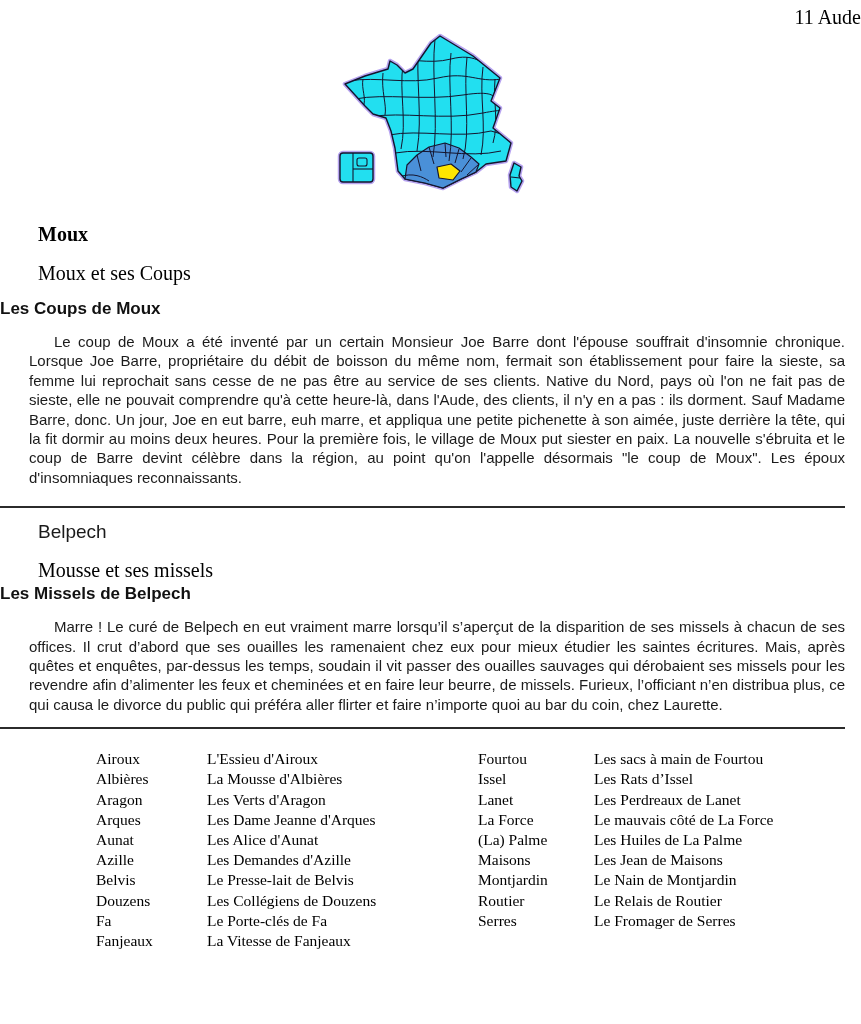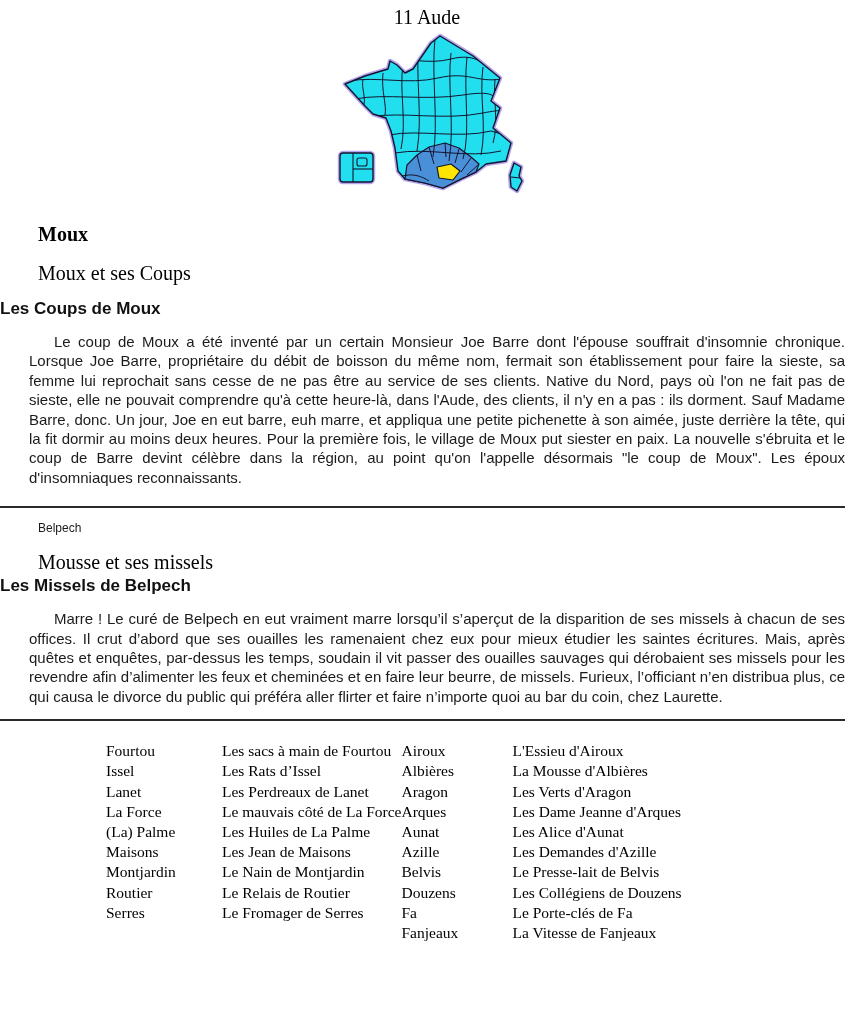--- a/index.html
+++ b/index.html
@@ -1,28 +1,28 @@
 <!DOCTYPE html>
 <html><head>
 <meta charset="utf-8">
 <style>
   html,body{margin:0;padding:0;background:#ffffff;}
   body{width:861px;height:1024px;position:relative;color:#111;
        font-family:"Liberation Sans",sans-serif;-webkit-font-smoothing:antialiased;}
   .page{width:861px;height:1024px;overflow:hidden;background:#fff;}
 
   .doc-title{font-family:"Liberation Serif",serif;font-weight:400;font-size:20px;
-             text-align:center;margin:6px 7px 0 0;color:#000;}
+             text-align:right;margin:6px 0 0 0;color:#000;}
   .map-wrap{width:220px;height:170px;margin:2px 0 0 333px;}
 
   .h-serif{font-family:"Liberation Serif",serif;font-weight:700;font-size:20px;
            margin:22px 0 16px 38px;color:#000;}
   .sub-serif{font-family:"Liberation Serif",serif;font-weight:400;font-size:20px;
              margin:16px 0 0 38px;color:#000;}
-  .h-sans{font-family:"Liberation Sans",sans-serif;font-weight:400;font-size:12px;
+  .h-sans{font-family:"Liberation Sans",sans-serif;font-weight:400;font-size:19px;
           margin:13px 0 0 38px;color:#1a1a1a;}
   .center-bold{font-family:"Liberation Sans",sans-serif;font-weight:700;font-size:17px;
                text-align:left;margin:14px 0 0 0;color:#111;}
   .center-bold.tight{margin-top:2px;}
   .body-par{font-size:15px;line-height:19.4px;text-align:justify;
             margin:13px 16px 0 29px;text-indent:25px;color:#1b1b1b;}
   .divider{border:none;border-top:2px solid #2b2b2b;margin:19px 16px 0 0;}
   .divider.second{margin-top:13px;}
   .intro-line{font-size:15.5px;margin:16px 0 0 38px;color:#1a1a1a;}
 
@@ -107,40 +107,20 @@
 
   <h2 class="h-sans">Belpech</h2>
   <div class="sub-serif">Mousse et ses missels</div>
   <div class="center-bold tight">Les Missels de Belpech</div>
   <p class="body-par">Marre ! Le curé de Belpech en eut vraiment marre lorsqu’il s’aperçut de la disparition de ses missels à chacun de ses offices. Il crut d’abord que ses ouailles les ramenaient chez eux pour mieux étudier les saintes écritures. Mais, après quêtes et enquêtes, par-dessus les temps, soudain il vit passer des ouailles sauvages qui dérobaient ses missels pour les revendre afin d’alimenter les feux et cheminées et en faire leur beurre, de missels. Furieux, l’officiant n’en distribua plus, ce qui causa le divorce du public qui préféra aller flirter et faire n’importe quoi au bar du coin, chez Laurette.</p>
 
   <hr class="divider second">
 
 
   <div class="spec-table">
-    <div class="spec-col right">
-      <span class="spec-cell">Fourtou</span>
-      <span class="spec-cell">Les sacs à main de Fourtou</span>
-      <span class="spec-cell">Issel</span>
-      <span class="spec-cell">Les Rats d’Issel</span>
-      <span class="spec-cell">Lanet</span>
-      <span class="spec-cell">Les Perdreaux de Lanet</span>
-      <span class="spec-cell">La Force</span>
-      <span class="spec-cell">Le mauvais côté de La Force</span>
-      <span class="spec-cell">(La) Palme</span>
-      <span class="spec-cell">Les Huiles de La Palme</span>
-      <span class="spec-cell">Maisons</span>
-      <span class="spec-cell">Les Jean de Maisons</span>
-      <span class="spec-cell">Montjardin</span>
-      <span class="spec-cell">Le Nain de Montjardin</span>
-      <span class="spec-cell">Routier</span>
-      <span class="spec-cell">Le Relais de Routier</span>
-      <span class="spec-cell">Serres</span>
-      <span class="spec-cell">Le Fromager de Serres</span>
-    </div>
     <div class="spec-col left">
       <span class="spec-cell">Airoux</span>
       <span class="spec-cell">L'Essieu d'Airoux</span>
       <span class="spec-cell">Albières</span>
       <span class="spec-cell">La Mousse d'Albières</span>
       <span class="spec-cell">Aragon</span>
       <span class="spec-cell">Les Verts d'Aragon</span>
       <span class="spec-cell">Arques</span>
       <span class="spec-cell">Les Dame Jeanne d'Arques</span>
       <span class="spec-cell">Aunat</span>
@@ -149,15 +129,35 @@
       <span class="spec-cell">Les Demandes d'Azille</span>
       <span class="spec-cell">Belvis</span>
       <span class="spec-cell">Le Presse-lait de Belvis</span>
       <span class="spec-cell">Douzens</span>
       <span class="spec-cell">Les Collégiens de Douzens</span>
       <span class="spec-cell">Fa</span>
       <span class="spec-cell">Le Porte-clés de Fa</span>
       <span class="spec-cell">Fanjeaux</span>
       <span class="spec-cell">La Vitesse de Fanjeaux</span>
     </div>
+    <div class="spec-col right">
+      <span class="spec-cell">Fourtou</span>
+      <span class="spec-cell">Les sacs à main de Fourtou</span>
+      <span class="spec-cell">Issel</span>
+      <span class="spec-cell">Les Rats d’Issel</span>
+      <span class="spec-cell">Lanet</span>
+      <span class="spec-cell">Les Perdreaux de Lanet</span>
+      <span class="spec-cell">La Force</span>
+      <span class="spec-cell">Le mauvais côté de La Force</span>
+      <span class="spec-cell">(La) Palme</span>
+      <span class="spec-cell">Les Huiles de La Palme</span>
+      <span class="spec-cell">Maisons</span>
+      <span class="spec-cell">Les Jean de Maisons</span>
+      <span class="spec-cell">Montjardin</span>
+      <span class="spec-cell">Le Nain de Montjardin</span>
+      <span class="spec-cell">Routier</span>
+      <span class="spec-cell">Le Relais de Routier</span>
+      <span class="spec-cell">Serres</span>
+      <span class="spec-cell">Le Fromager de Serres</span>
+    </div>
   </div>
 
 </div>
 
 </body></html>

